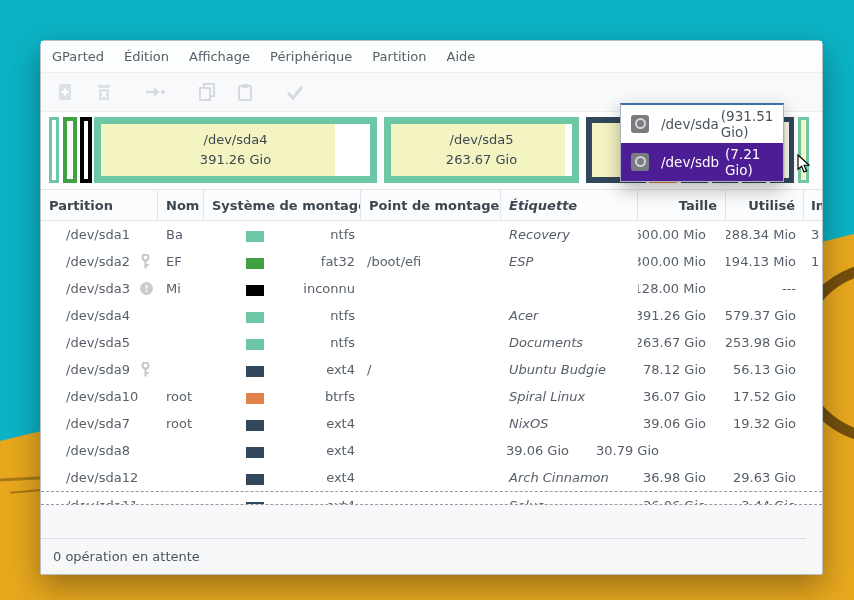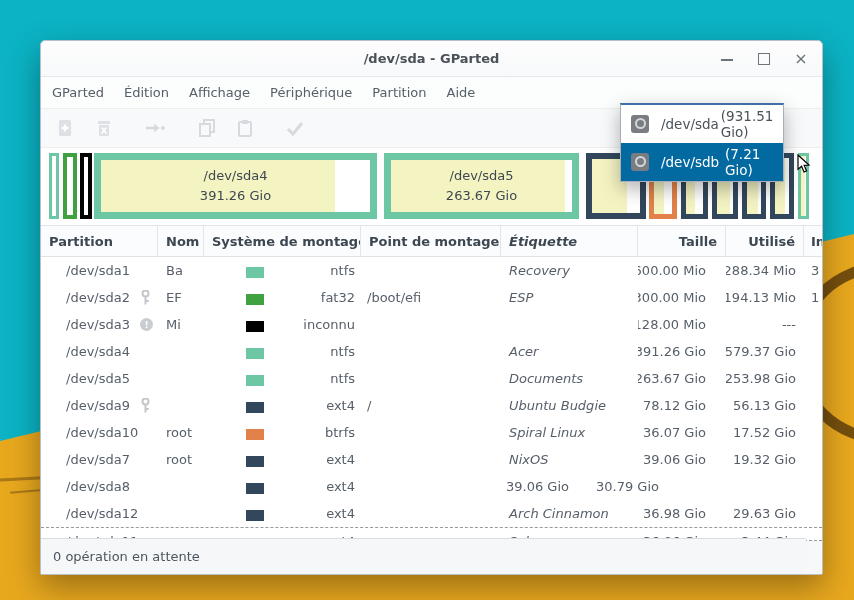--- a/index.html
+++ b/index.html
@@ -66,46 +66,38 @@
   .partial-clip{height:14px;overflow:hidden;border-top:1px dashed #949aa0;border-bottom:1px dashed #949aa0;
                 box-sizing:border-box;background:#fff;}
   .statusbar{position:absolute;left:0;right:16px;bottom:0;height:36px;background:#f6f7f8;
              border-top:1px solid #d9dce0;display:flex;align-items:center;padding-left:12px;
              font-size:13px;color:#4b555e;box-sizing:border-box;}
   
   .dropdown{position:absolute;left:620px;top:103px;width:164px;background:#fff;z-index:20;
             border:1px solid #a9b0b8;border-top:2px solid #3d6fa8;box-shadow:0 7px 18px rgba(0,0,0,.3);
             box-sizing:border-box;}
   .dd-row{height:38px;display:flex;align-items:center;padding-left:10px;font-size:13.5px;color:#4a525a;}
-  .dd-row.selected{background:#0369a1;color:#fff;}
+  .dd-row.selected{background:#4c1d95;color:#fff;}
   .drive-icon{width:18px;height:18px;background:#797c80;border-radius:3px;position:relative;flex:none;}
   .drive-icon::after{content:"";position:absolute;left:4px;top:3px;width:7px;height:7px;
                      border:2px solid #d4d6d8;border-radius:50%;}
   .dd-name{margin-left:12px;width:72px;}
   .dd-size{margin-left:2px;}
   .cursor{position:absolute;left:797px;top:154px;z-index:40;}
 </style>
 </head>
 <body>
 
 <div class="stage">
   <div class="desk-yellow"></div>
   <div class="desk-arc"></div>
   <div class="scratch s1"></div>
   <div class="scratch s2"></div>
 
   <div class="win">
-    <div class="titlebar">
-      <span class="title">/dev/sda - GParted</span>
-      <div class="winctl">
-        <span class="ctl ctl-min"></span>
-        <span class="ctl ctl-max"></span>
-        <span class="ctl ctl-close">×</span>
-      </div>
-    </div>
 
     <div class="menubar">
         <span class="menu-item">GParted</span>
         <span class="menu-item">Édition</span>
         <span class="menu-item">Affichage</span>
         <span class="menu-item">Périphérique</span>
         <span class="menu-item">Partition</span>
         <span class="menu-item">Aide</span>
       </div>
 

